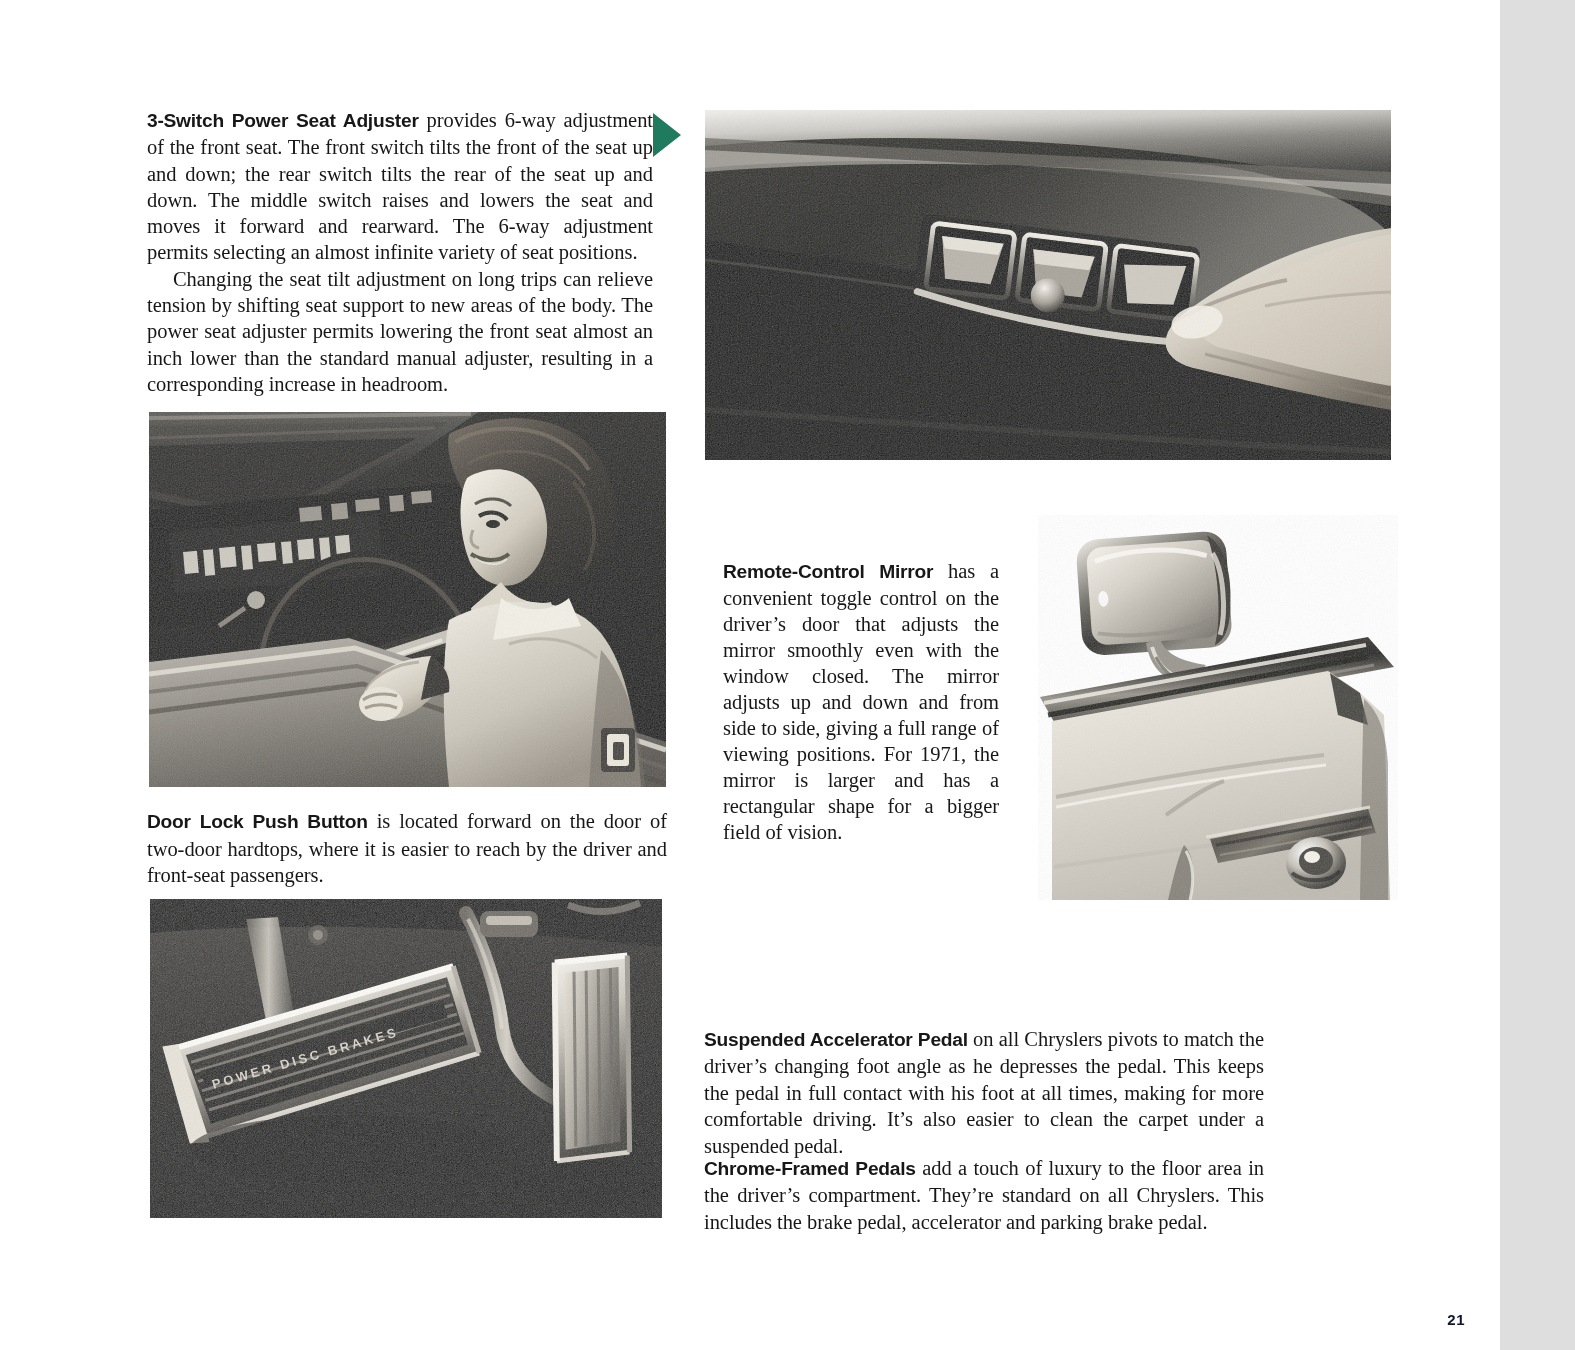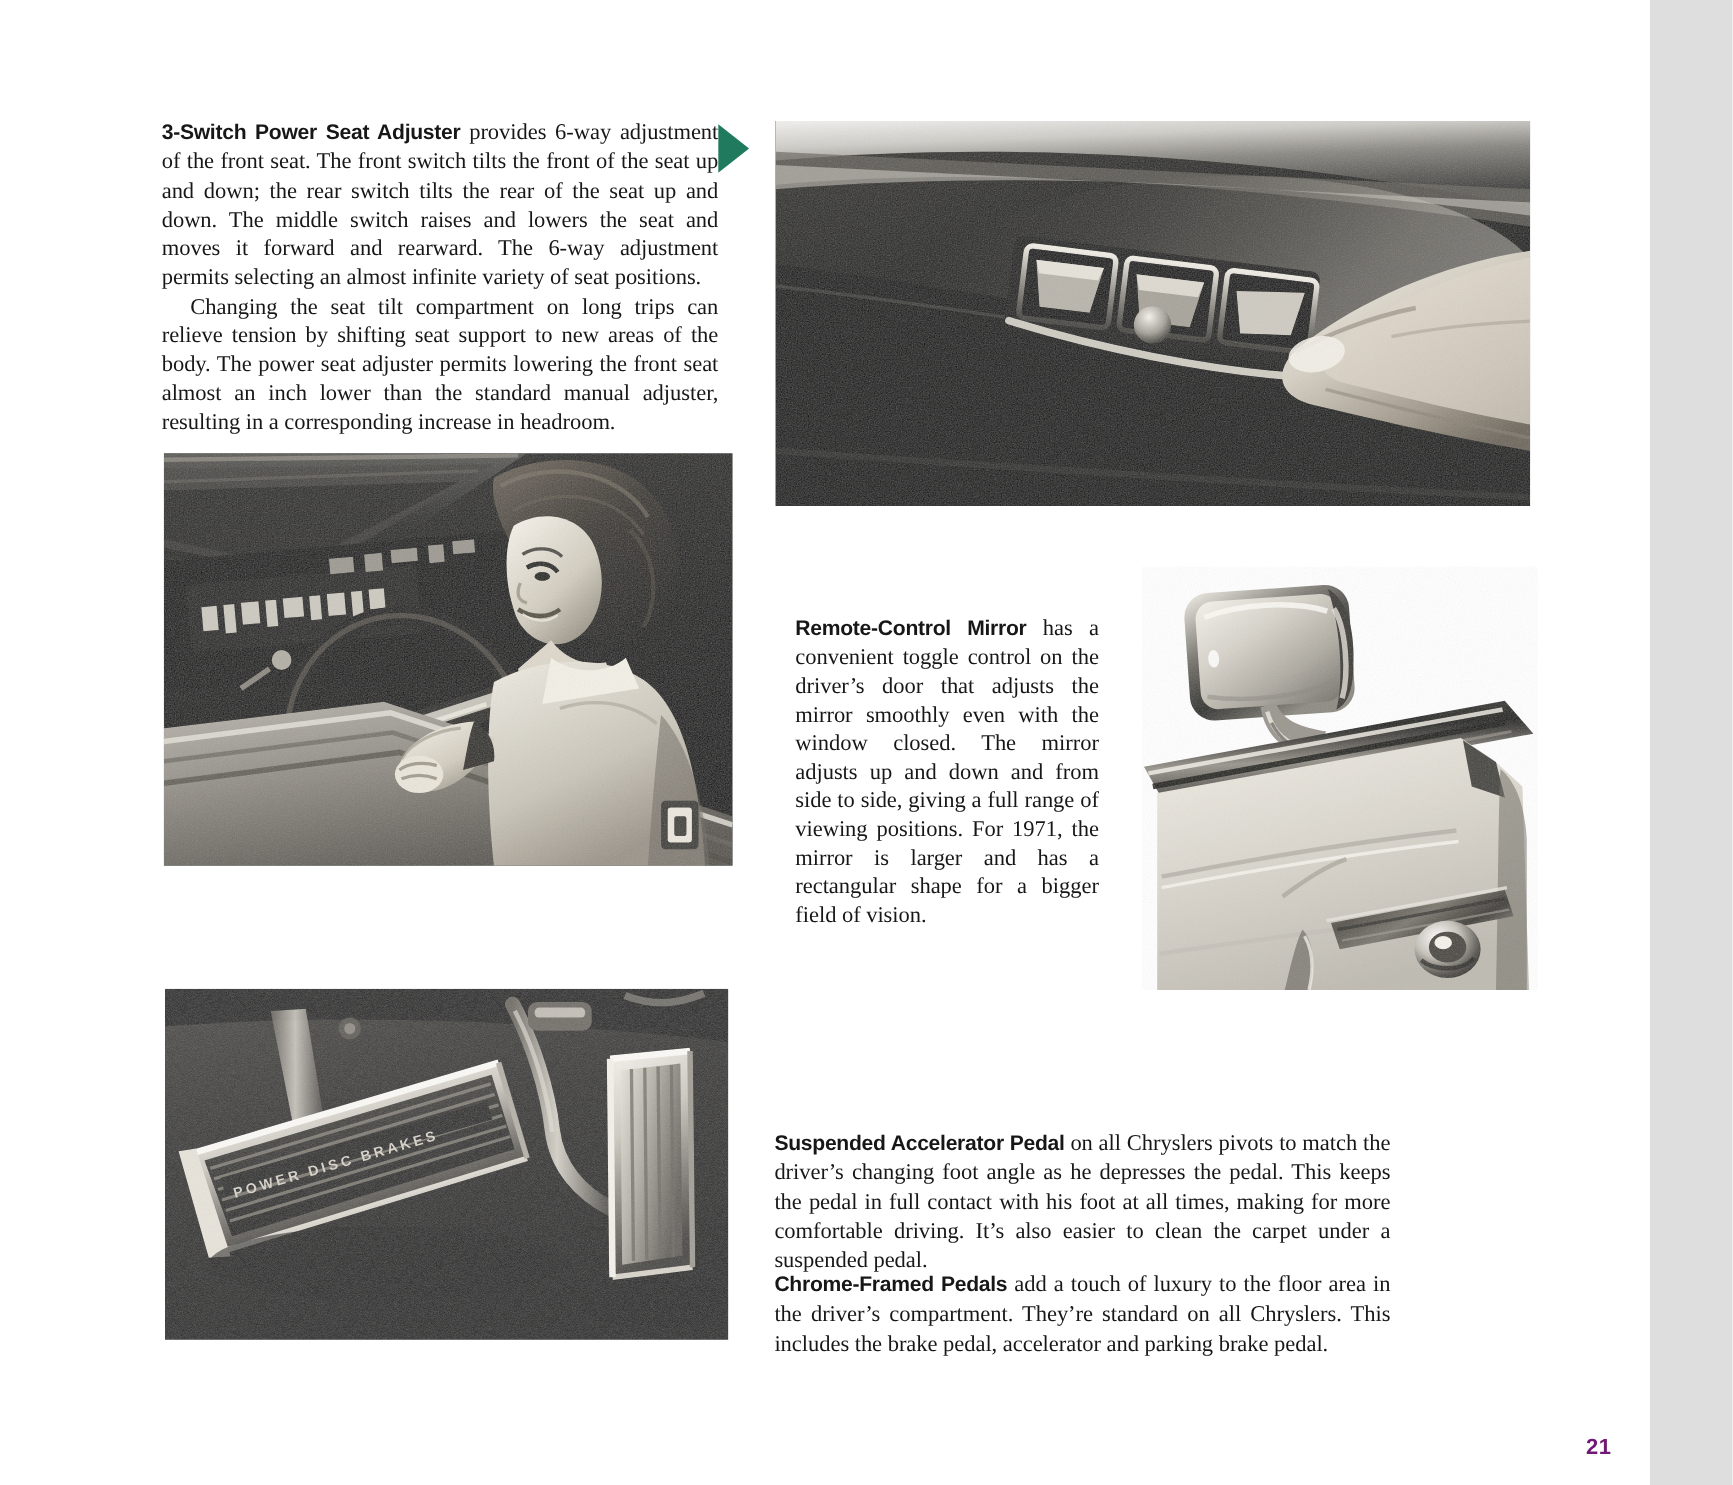--- a/index.html
+++ b/index.html
@@ -54,42 +54,42 @@
   
   #marker{
     position:absolute;left:652px;top:112px;
     width:30px;height:46px;
   }
 
   
   #pageno{
     position:absolute;right:35px;bottom:22px;
     font-family:"Liberation Sans", sans-serif;
-    font-weight:bold;font-size:20px;color:#701a75;
+    font-weight:bold;font-size:15px;color:#0f172a;
     letter-spacing:0.5px;
   }
 
   
   .photo{position:absolute;overflow:hidden;background:#777;}
   .photo svg{display:block;width:100%;height:100%;}
 
   #ph-switch{left:705px;top:110px;width:686px;height:350px;}
   #ph-woman {left:149px;top:412px;width:517px;height:375px;}
   #ph-pedals{left:150px;top:899px;width:512px;height:319px;}
   
   #ph-mirror{left:1038px;top:515px;width:360px;height:385px;background:transparent;}
 </style>
 </head>
 <body>
 
 <div id="page">
 
   <div class="tblock" id="t-seat">
     <p><span class="lead">3-Switch Power Seat Adjuster</span><span> provides 6-way adjustment of the front seat. The front switch tilts the front of the seat up and down; the rear switch tilts the rear of the seat up and down. The middle switch raises and lowers the seat and moves it forward and rearward. The 6-way adjustment permits selecting an almost infinite variety of seat positions.</span></p>
-    <p class="indent">Changing the seat tilt compartment on long trips can relieve tension by shifting seat support to new areas of the body. The power seat adjuster permits lowering the front seat almost an inch lower than the standard manual adjuster, resulting in a corresponding increase in headroom.</p>
+    <p class="indent">Changing the seat tilt adjustment on long trips can relieve tension by shifting seat support to new areas of the body. The power seat adjuster permits lowering the front seat almost an inch lower than the standard manual adjuster, resulting in a corresponding increase in headroom.</p>
   </div>
 
   <div id="marker">
     <svg viewBox="0 0 30 46" xmlns="http://www.w3.org/2000/svg" aria-hidden="true">
       <polygon points="1,1 29,23 1,45" fill="#1f7a5e"></polygon>
     </svg>
   </div>
 
   <div class="photo" id="ph-switch">
     <svg viewBox="0 0 686 350" preserveAspectRatio="none" xmlns="http://www.w3.org/2000/svg">
@@ -315,20 +315,23 @@
 
         <g>
           <rect x="452" y="316" width="34" height="44" rx="4" fill="#3c3a35"></rect>
           <rect x="458" y="322" width="22" height="32" rx="3" fill="#ebe7dd"></rect>
           <rect x="464" y="330" width="11" height="18" rx="2" fill="#3f3d38"></rect>
         </g>
       </g>
     </svg>
   </div>
 
+  <div class="tblock" id="t-doorlock">
+    <p><span class="lead">Door Lock Push Button</span><span> is located forward on the door of two-door hardtops, where it is easier to reach by the driver and front-seat passengers.</span></p>
+  </div>
 
   <div class="tblock" id="t-mirror">
     <p><span class="lead">Remote-Control Mirror</span><span> has a convenient toggle control on the driver’s door that adjusts the mirror smoothly even with the window closed. The mirror adjusts up and down and from side to side, giving a full range of viewing positions. For 1971, the mirror is larger and has a rectangular shape for a bigger field of vision.</span></p>
   </div>
 
   <div class="photo" id="ph-mirror">
     <svg viewBox="0 0 360 385" preserveAspectRatio="none" xmlns="http://www.w3.org/2000/svg">
       <defs>
         <linearGradient id="m-glass" x1="0.1" y1="0" x2="0.9" y2="1">
           <stop offset="0%" stop-color="#f1eee7"></stop>

